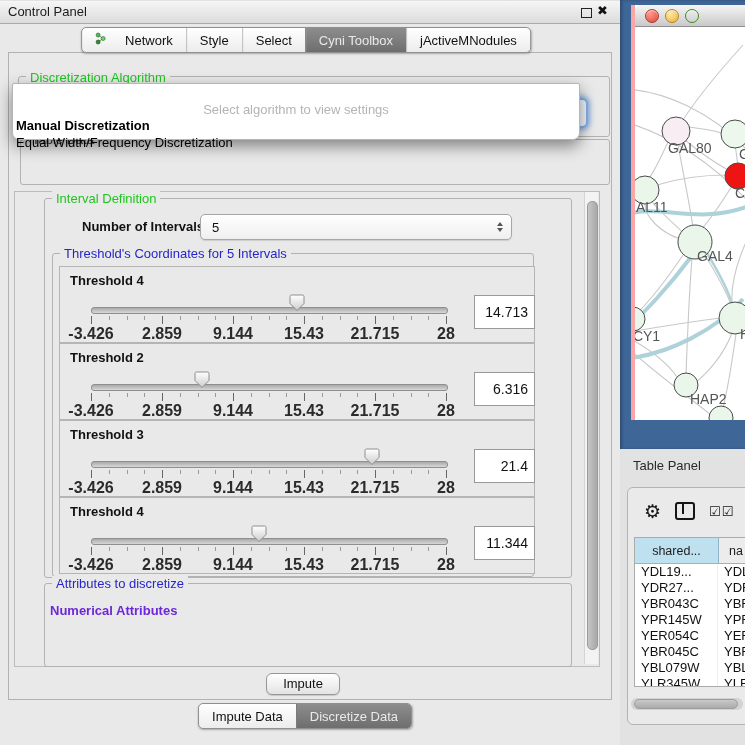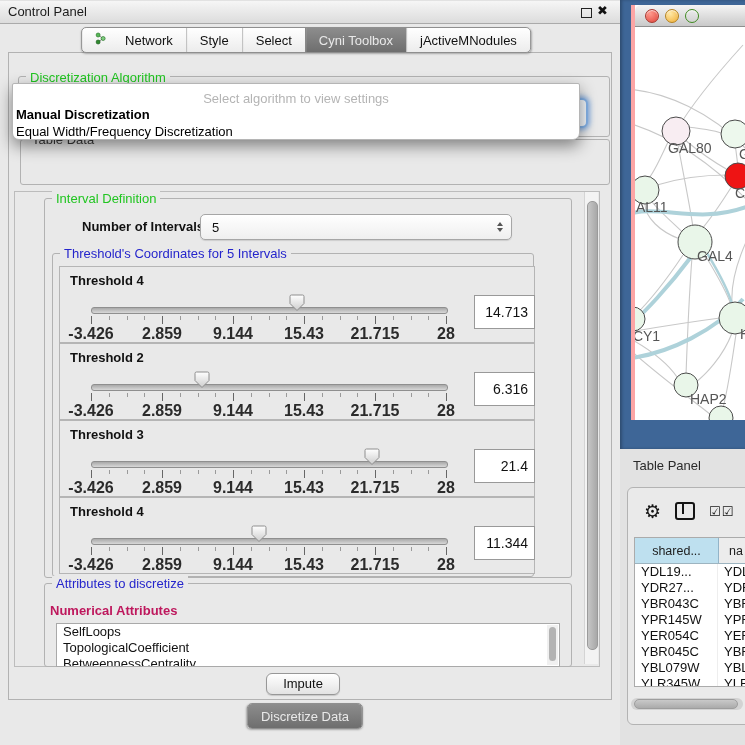--- a/index.html
+++ b/index.html
@@ -41,21 +41,21 @@
   .spin{position:absolute;right:8px;top:50%;transform:translateY(-50%);display:flex;flex-direction:column;gap:2px;}
   .spin .up{width:0;height:0;border-left:3.5px solid transparent;border-right:3.5px solid transparent;border-bottom:4.5px solid #555;}
   .spin .dn{width:0;height:0;border-left:3.5px solid transparent;border-right:3.5px solid transparent;border-top:4.5px solid #555;}
 
   .focus-combo{left:548px;top:97px;width:36px;height:26px;border-radius:6px;background:#f2f6fb;
       border:2px solid #85b3e8;box-shadow:0 0 5px 2px rgba(110,160,225,.8);z-index:20;}
 
   
   .popup{left:12px;top:82px;width:566px;height:55px;background:#fff;border:1px solid #b5b5b5;
       border-radius:2px 2px 7px 7px;box-shadow:0 6px 16px rgba(0,0,0,.45);z-index:40;}
-  .popup .prompt{text-align:center;color:#b4b4b4;font-size:13px;padding-top:7px;}
+  .popup .prompt{text-align:center;color:#b4b4b4;font-size:13px;padding-top:18px;}
   .popup .opt{font-size:13px;padding:1px 0 0 3px;color:#000;line-height:16px;}
   .popup .opt.bold{font-weight:bold;}
 
   
   .scrollpane{left:14px;top:190px;width:584px;height:474px;border:1px solid #bcbcbc;background:#e9e9e9;}
   .vscroll{left:584px;top:191px;width:13px;height:472px;background:#f3f3f3;border-left:1px solid #d4d4d4;z-index:4;}
   .vscroll .thumb{position:absolute;left:2px;top:9px;width:9px;height:447px;border-radius:5px;
       background:linear-gradient(90deg,#c6c6c6,#a8a8a8);border:1px solid #9a9a9a;}
 
   
@@ -365,33 +365,28 @@
           <span class="tick-label" style="left: 80%;">21.715</span>
           <span class="tick-label" style="left: 100%;">28</span>
         </div>
         <div class="th-value">11.344</div>
       </div>
     </div>
   <div class="group-title gt-blue" style="left:60px;top:245px;">Threshold's Coordinates for 5 Intervals</div>
 
   <div class="abs group" style="left:44px;top:582px;width:526px;height:82px;"></div>
   <div class="group-title gt-blue" style="left:52px;top:575px;">Attributes to discretize</div>
-  <div class="abs" style="left:50px;top:602px;font-size:13px;font-weight:bold;color:#be185d;z-index:2;">Numerical Attributes</div>
-  <div class="abs attr-list" id="attrList">
-    <div class="attr-scroll">
-        <span class="thumb"></span>
-      </div>
-  <div class="attr-item">SelfLoops</div>
-      <div class="attr-item">TopologicalCoefficient</div>
-      <div class="attr-item">BetweennessCentrality</div>
-    </div>
+  <div class="abs" style="left:50px;top:602px;font-size:13px;font-weight:bold;color:#6d28d9;z-index:2;">Numerical Attributes</div>
 
   <div class="abs apply-btn">Impute</div>
 
   <div class="abs segbar bottom-tabs" id="bottomTabs">
+      <div class="seg">
+        <span>Impute Data</span>
+      </div>
       <div class="seg sel">
         <span>Discretize Data</span>
       </div>
     </div>
 </div>
 
 <div class="abs net-frame">
   <div class="abs mac-window" style="left:11px;top:5px;">
     <div class="abs mac-titlebar">
       <span class="tl red"></span>

